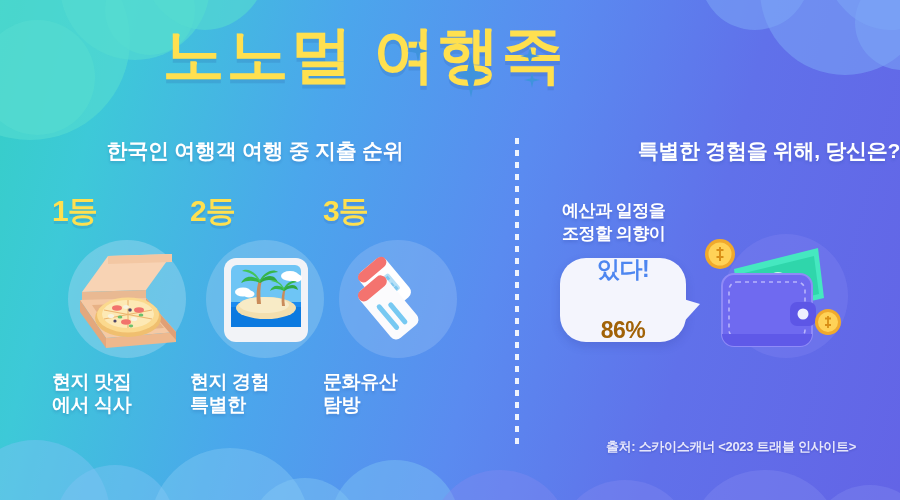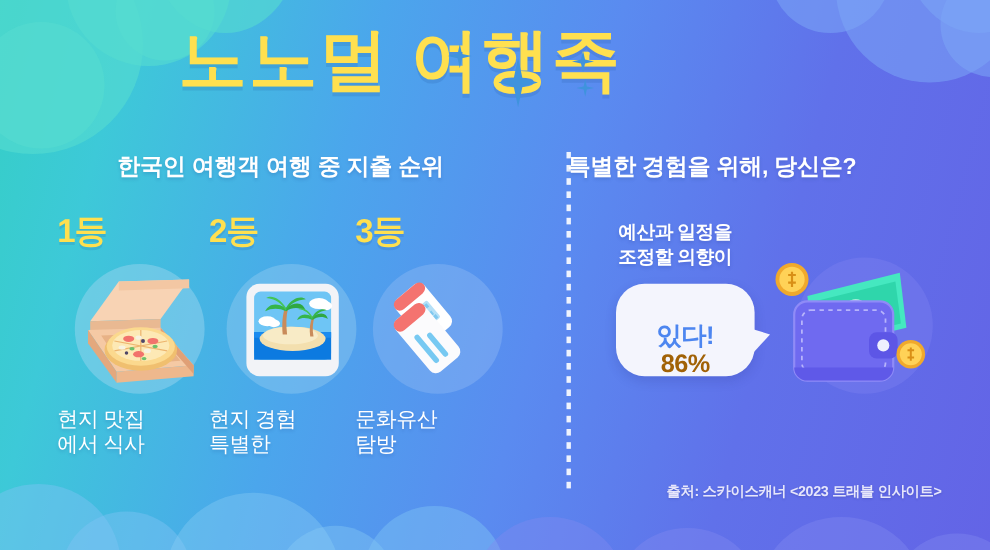--- a/index.html
+++ b/index.html
@@ -74,21 +74,21 @@
   .panel-heading {
     position:absolute;
     color:#ffffff;
     font-size:21px;
     font-weight:bold;
     letter-spacing:-.3px;
     text-shadow:0 2px 3px rgba(30,70,140,.22);
     white-space:nowrap;
   }
   #heading-left  { top:137px; left:0; width:510px; text-align:center; }
-  #heading-right { top:137px; left:516px; width:384px; text-align:left; }
+  #heading-right { top:137px; left:516px; width:384px; text-align:right; }
 
   
   .rank-col { position:absolute; width:150px; }
   #col-1 { left:52px;  top:196px; }
   #col-2 { left:190px; top:196px; }
   #col-3 { left:323px; top:196px; }
 
   .rank-badge {
     font-size:30px;
     font-weight:bold;
@@ -106,21 +106,21 @@
     background:rgba(255,255,255,.20);
   }
   .art-circle.c1 { background:rgba(160,215,240,.45); }
   .art-circle.c2 { background:rgba(150,205,240,.42); }
   .art-circle.c3 { background:rgba(150,190,245,.38); }
 
   .rank-caption {
     margin-top:12px;
     color:#ffffff;
     font-size:19px;
-    font-weight:normal;
+    font-weight:bold;
     line-height:1.22;
     letter-spacing:-.4px;
     text-shadow:0 2px 3px rgba(30,70,140,.22);
   }
 
   
   #rq-text {
     position:absolute; left:562px; top:200px;
     color:#ffffff; font-size:17px; font-weight:bold;
     line-height:1.35; letter-spacing:-.4px;
@@ -137,21 +137,21 @@
   #bubble-tail {
     position:absolute; right:-14px; top:40px;
     width:0;height:0;
     border-left:20px solid #f4f5fd;
     border-top:6px solid transparent;
     border-bottom:22px solid transparent;
   }
   #bubble-inner {
     position:absolute; inset:0;
     display:flex; flex-direction:column;
-    align-items:center; justify-content:flex-end;
+    align-items:center; justify-content:space-between;
     gap:1px;
   }
   .bub-l1 { color:#4d86f0; font-size:23px; font-weight:bold; letter-spacing:-.5px; line-height:1; }
   .bub-l2 { color:#a16207; font-size:23px; font-weight:bold; letter-spacing:-.5px; line-height:1.05; }
 
   #wallet-art { position:absolute; left:700px; top:226px; width:172px; height:138px; }
 
   #source {
     position:absolute; left:516px; top:438px; width:370px;
     text-align:right; padding-right:30px;

